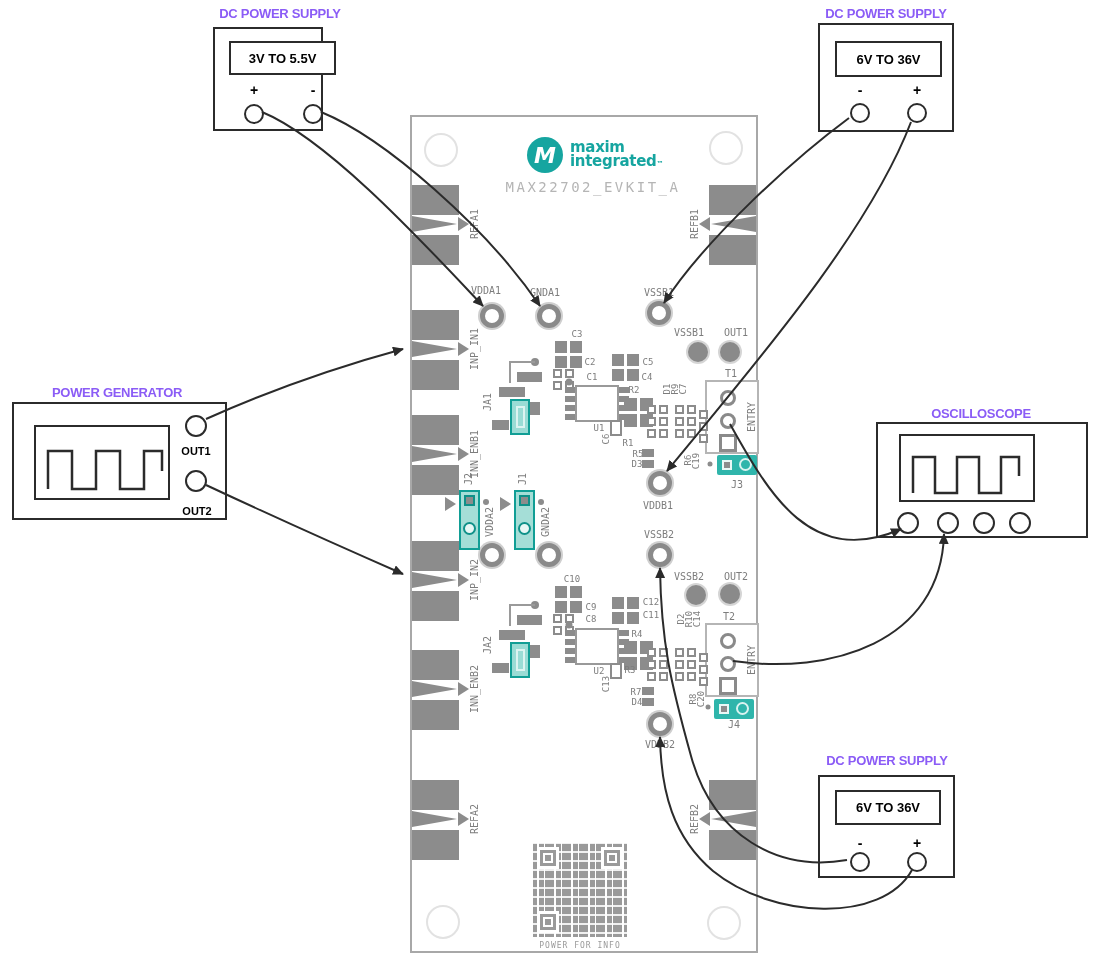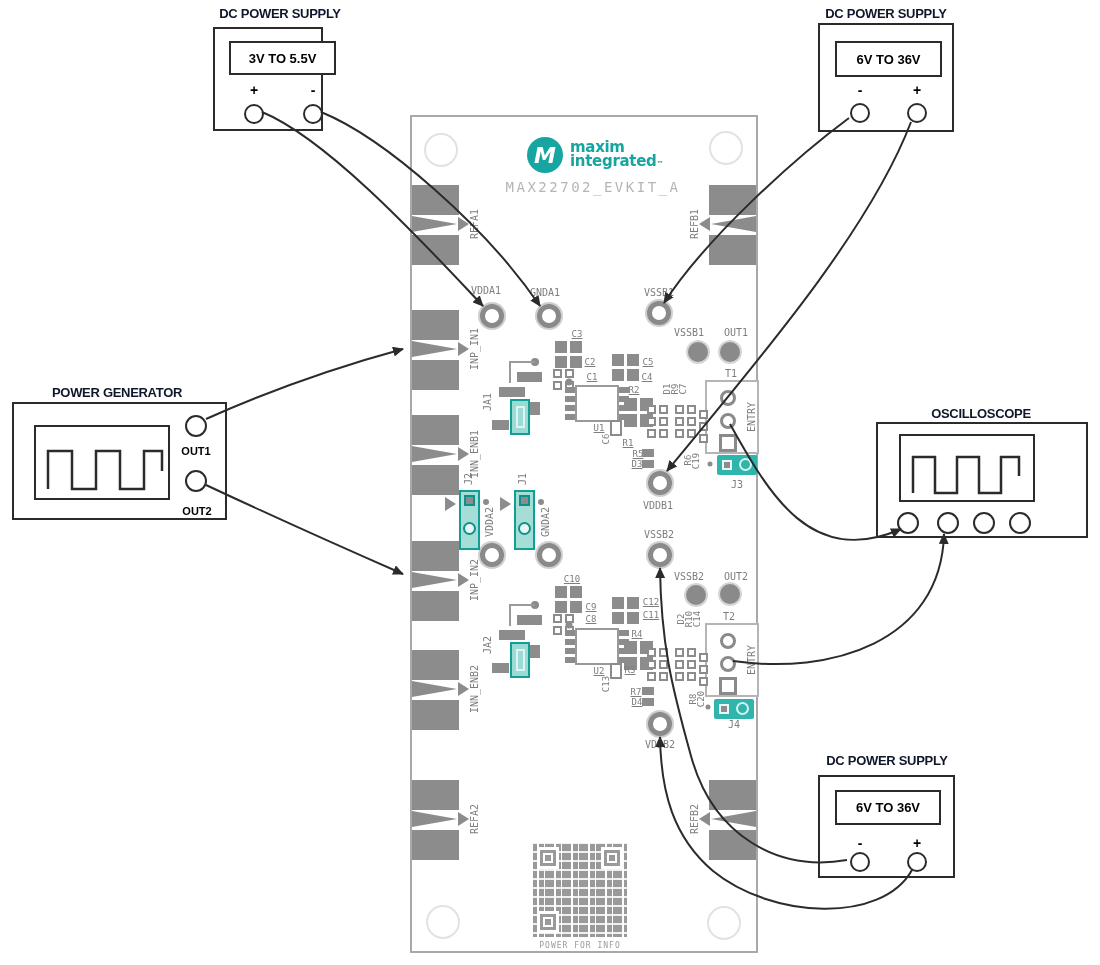--- a/index.html
+++ b/index.html
@@ -1,21 +1,21 @@
 <!DOCTYPE html>
 <html><head>
 <meta charset="utf-8">
 <style>
   html,body{margin:0;padding:0;background:#fff;}
   #canvas{position:relative;width:1100px;height:965px;background:#fff;overflow:hidden;
           font-family:"Liberation Sans",sans-serif;}
   
   .dev{position:absolute;border:2px solid #2b2b2b;background:#fff;box-sizing:border-box;}
   .dev-title{position:absolute;transform:translate(-50%,-50%);font:bold 13px "Liberation Sans",sans-serif;
-             letter-spacing:-0.3px;color:#0f172a;white-space:nowrap;}
+             letter-spacing:-0.3px;color:#8b5cf6;white-space:nowrap;}
   .disp{position:absolute;border:2px solid #2b2b2b;background:#fff;box-sizing:border-box;
         display:flex;align-items:center;justify-content:center;
         font:bold 13px "Liberation Sans",sans-serif;color:#000;}
   .term{position:absolute;width:20px;height:20px;border:2px solid #2b2b2b;border-radius:50%;
         background:#fff;transform:translate(-50%,-50%);box-sizing:border-box;}
   .tlab{position:absolute;transform:translate(-50%,-50%);font:bold 14px "Liberation Sans",sans-serif;color:#000;}
   .olab{position:absolute;transform:translate(-50%,-50%);font:bold 11px "Liberation Sans",sans-serif;color:#000;}
   .wave{position:absolute;left:0;top:0;}
   
   .board{position:absolute;left:410px;top:115px;width:348px;height:838px;
@@ -27,21 +27,21 @@
            border-bottom:8px solid transparent;border-left:45px solid #8c8c8c;}
   .taper-l{position:absolute;width:0;height:0;border-top:8px solid transparent;
            border-bottom:8px solid transparent;border-right:45px solid #8c8c8c;}
   .tri-r{position:absolute;width:0;height:0;border-top:7px solid transparent;
          border-bottom:7px solid transparent;border-left:11px solid #8c8c8c;}
   .tri-l{position:absolute;width:0;height:0;border-top:7px solid transparent;
          border-bottom:7px solid transparent;border-right:11px solid #8c8c8c;}
   .lbl{position:absolute;transform:translate(-50%,-50%);font:10px "DejaVu Sans Mono",monospace;
        color:#7d7d7d;white-space:nowrap;}
   .slbl{position:absolute;transform:translate(-50%,-50%);font:9px "DejaVu Sans Mono",monospace;
-        color:#7d7d7d;white-space:nowrap;text-decoration:underline;}
+        color:#7d7d7d;white-space:nowrap;}
   .vlbl{position:absolute;writing-mode:vertical-rl;transform:translate(-50%,-50%) rotate(180deg);
         font:10px "DejaVu Sans Mono",monospace;color:#7d7d7d;white-space:nowrap;}
   .vslbl{position:absolute;writing-mode:vertical-rl;transform:translate(-50%,-50%) rotate(180deg);
          font:9px "DejaVu Sans Mono",monospace;color:#7d7d7d;white-space:nowrap;}
   .tp{position:absolute;width:14px;height:14px;border:5px solid #8a8a8a;border-radius:50%;
       background:#fff;box-shadow:0 0 0 2px #cfcfcf;transform:translate(-50%,-50%);box-sizing:content-box;}
   .via{position:absolute;width:20px;height:20px;background:#8a8a8a;border-radius:50%;
        box-shadow:0 0 0 2px #d5d5d5;transform:translate(-50%,-50%);}
   .tconn{position:absolute;width:54px;height:74px;border:2px solid #b5b5b5;background:#fff;box-sizing:border-box;}
   .tconn .c{position:absolute;width:16px;height:16px;border:3px solid #8a8a8a;border-radius:50%;

